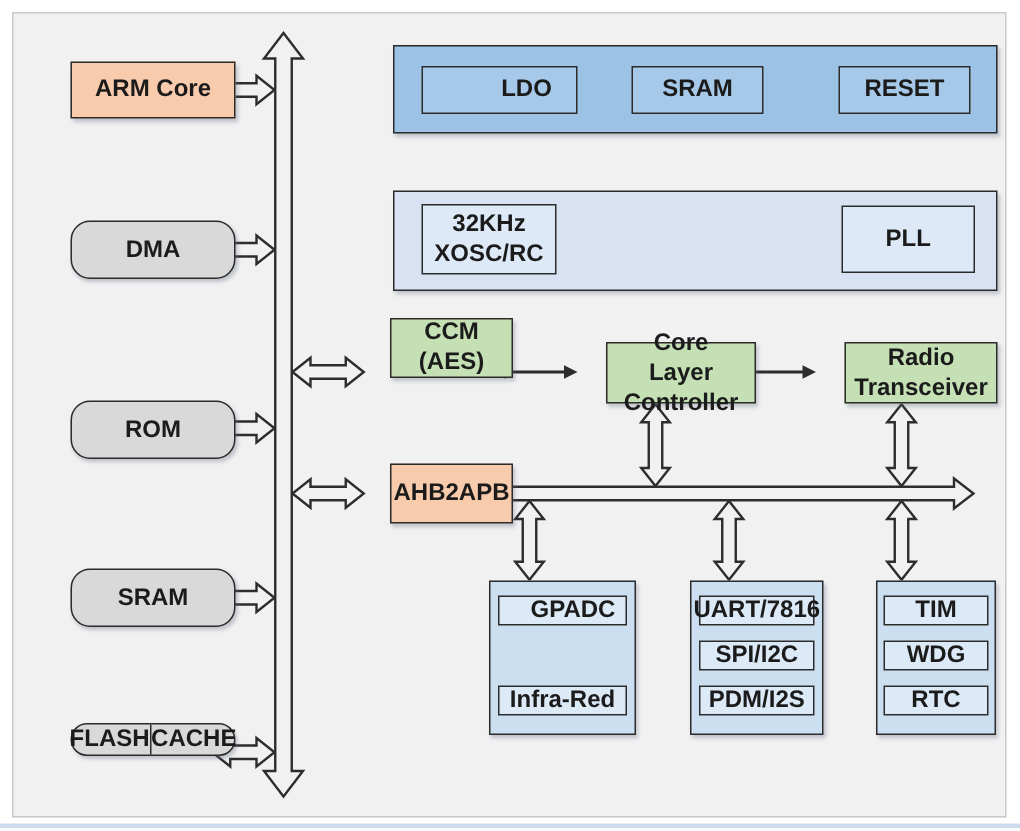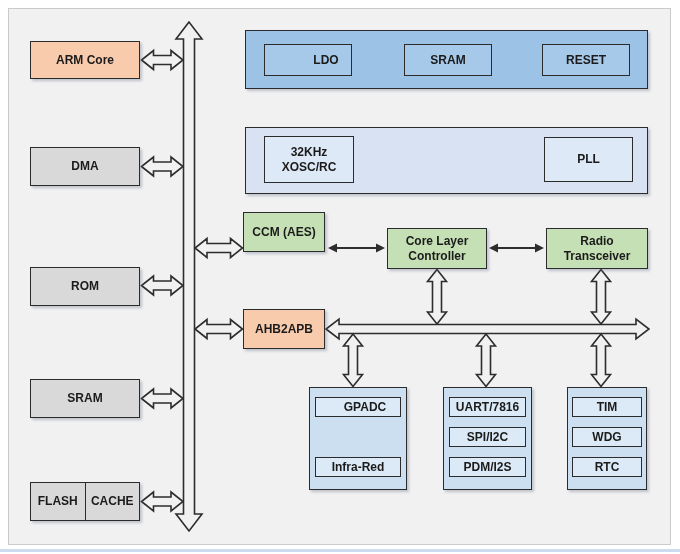--- a/index.html
+++ b/index.html
@@ -10,26 +10,27 @@
   #frame{
     position:absolute;left:8px;top:8px;width:663px;height:537px;
     background:var(--canvas-bg,#f1f1f2);
     border:1.5px solid #c9cacc;box-sizing:border-box;
   }
   #arrow-layer{position:absolute;left:0;top:0;width:680px;height:554px;}
   .box{
     position:absolute;box-sizing:border-box;
     border:1.5px solid var(--box-border,#2b2b2b);
     display:flex;align-items:center;justify-content:center;text-align:center;
-    font-weight:700;font-size:12px;line-height:1.25;color:#1b1b1b;
+    font-weight:700;font-size:16px;line-height:1.25;color:#1b1b1b;
     box-shadow:1.5px 2px 2.5px rgba(100,110,130,0.35);
+    margin-left:17px;
   }
   .inner{box-shadow:none;border-width:1.3px;}
   .orange{background:var(--orange,#f8cbad);}
-  .gray{background:var(--gray,#d9d9d9);}
+  .gray{background:var(--gray,#d9d9d9);border-radius:13px;}
   .green{background:var(--green,#c5e0b4);}
   .blue-strong{background:var(--blue-strong,#9cc2e5);}
   .blue-strong-inner{background:var(--blue-strong-inner,#a6c9e9);}
   .lavender{background:var(--lavender,#d9e2f3);}
   .lavender-inner{background:var(--lavender-inner,#dee9f7);}
   .group-bg{background:var(--group-bg,#ccdff1);}
   .group-inner{background:var(--group-inner,#dce9f6);}
   .split-cell{
     flex:1;height:100%;display:flex;align-items:center;justify-content:center;
   }
@@ -69,27 +70,27 @@
         <line x1="497" y1="248" x2="536" y2="248" stroke="#2d2d2d" stroke-width="2"></line>
         <polygon points="489,248 498,243.5 498,252.5" fill="#2d2d2d"></polygon>
         <polygon points="544,248 535,243.5 535,252.5" fill="#2d2d2d"></polygon>
       </g>
     </svg>
 
   <div class="box orange" style="left:30px;top:41px;width:110px;height:38px;">ARM Core</div>
   <div class="box gray" style="left:30px;top:147px;width:110px;height:39px;">DMA</div>
   <div class="box gray" style="left:30px;top:267px;width:110px;height:39px;">ROM</div>
   <div class="box gray" style="left:30px;top:379px;width:110px;height:39px;">SRAM</div>
-  <div class="box gray" style="left:30px;top:482px;width:110px;height:39px;padding:0;">
+  <div class="box gray" style="left:30px;top:482px;width:110px;height:22px;padding:0;">
     <div class="split-cell">FLASH</div>
     <div class="split-cell">CACHE</div>
   </div>
 
   <div class="box blue-strong" style="left:245px;top:30px;width:403px;height:59px;"></div>
-  <div class="box inner blue-strong-inner" style="left:264px;top:44px;width:88px;height:32px;padding-left:36px;">LDO</div>
+  <div class="box inner blue-strong-inner" style="left:264px;top:44px;width:104px;height:32px;padding-left:36px;">LDO</div>
   <div class="box inner blue-strong-inner" style="left:404px;top:44px;width:88px;height:32px;">SRAM</div>
   <div class="box inner blue-strong-inner" style="left:542px;top:44px;width:88px;height:32px;">RESET</div>
 
   <div class="box lavender" style="left:245px;top:127px;width:403px;height:67px;"></div>
   <div class="box inner lavender-inner" style="left:264px;top:136px;width:90px;height:47px;padding:0 8px;">32KHz XOSC/RC</div>
   <div class="box inner lavender-inner" style="left:544px;top:137px;width:89px;height:45px;">PLL</div>
 
   <div class="box green" style="left:243px;top:212px;width:82px;height:40px;">CCM (AES)</div>
   <div class="box green" style="left:387px;top:228px;width:100px;height:41px;padding:0 10px;">Core Layer Controller</div>
   <div class="box green" style="left:546px;top:228px;width:102px;height:41px;padding:0 8px;">Radio Transceiver</div>

